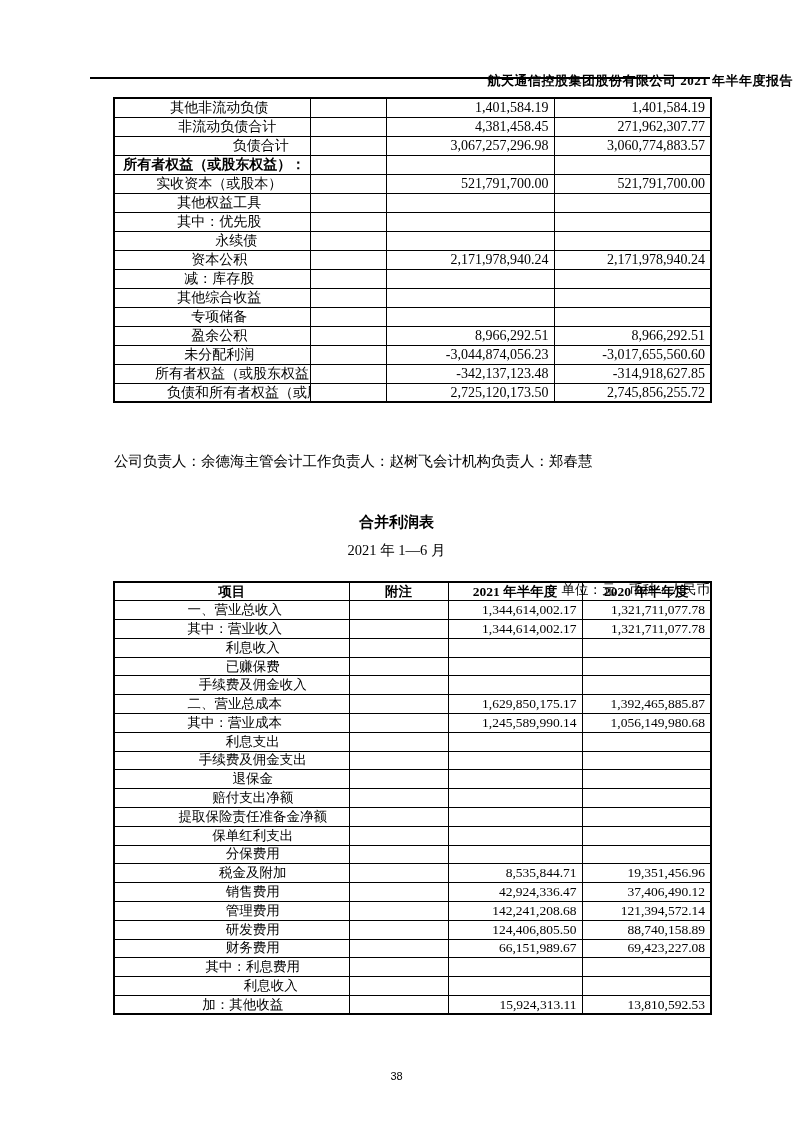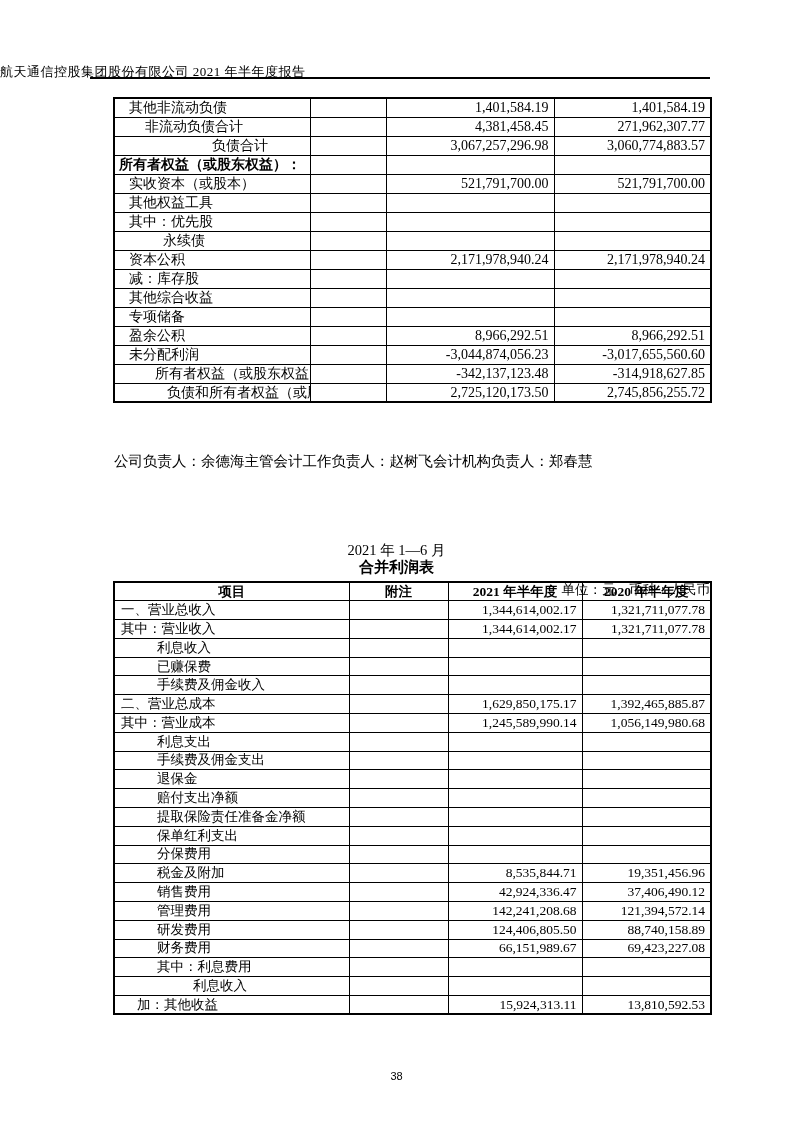--- a/index.html
+++ b/index.html
@@ -8,24 +8,24 @@
     position: relative;
     width: 793px;
     height: 1122px;
     background: #fff;
     color: #000;
     font-family: "Liberation Serif", "DejaVu Serif", serif;
     overflow: hidden;
   }
   .doc-header {
     position: absolute;
-    top: 63px; left: 0; width: 100%;
-    text-align: left;
+    top: 72px; left: 0; width: 100%;
+    text-align: right;
     font-size: 13px;
-    font-weight: normal;
+    font-weight: bold;
     letter-spacing: 0.5px;
   }
   .header-rule {
     position: absolute;
     top: 77px; left: 90px; width: 620px;
     border-top: 2px solid #000;
   }
   table.tbl {
     position: absolute;
     left: 113px;
@@ -38,21 +38,21 @@
     border: 1px solid #000;
     overflow: hidden;
     white-space: nowrap;
     vertical-align: middle;
   }
   .tbl-balance { top: 97px; }
   .tbl-balance td { height: 19px; font-size: 14px; line-height: 1.1; }
   .tbl-income { top: 581px; }
   .tbl-income td, .tbl-income th { height: 18.8px; font-size: 13.5px; line-height: 1.05; }
   .hd { font-weight: bold; font-size: 14px; margin-top: 48px; }
-  .lbl { text-align: left; }
+  .lbl { text-align: center; }
   .val { text-align: right; padding-right: 5px; }
   .note {}
   .b { font-weight: bold; margin-left: 11px; }
   
   .ind0 { padding-left: 4px; }
   .ind1 { padding-left: 14px; }
   .ind2 { padding-left: 30px; }
   .ind3 { padding-left: 48px; }
   .ind4 { padding-left: 97px; }
   
@@ -67,21 +67,20 @@
     position: absolute;
     left: 114px; top: 452px;
     font-size: 14.5px;
   }
   .stmt-title {
     position: absolute;
     top: 513px; left: 0; width: 100%;
     text-align: center;
     font-weight: bold;
     font-size: 15px;
-    margin-top: 45px;
   }
   .stmt-period {
     position: absolute;
     top: 541px; left: 0; width: 100%;
     text-align: center;
     font-size: 14.5px;
   }
   .unit-note {
     position: absolute;
     top: 561px; right: 83px;

